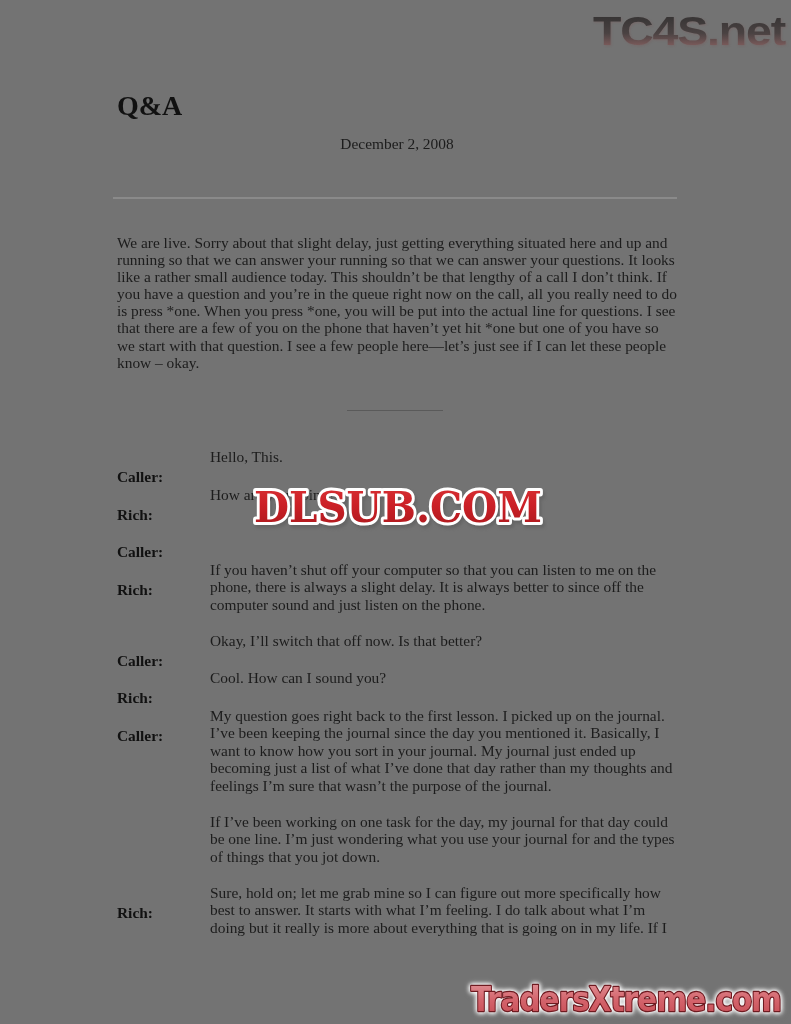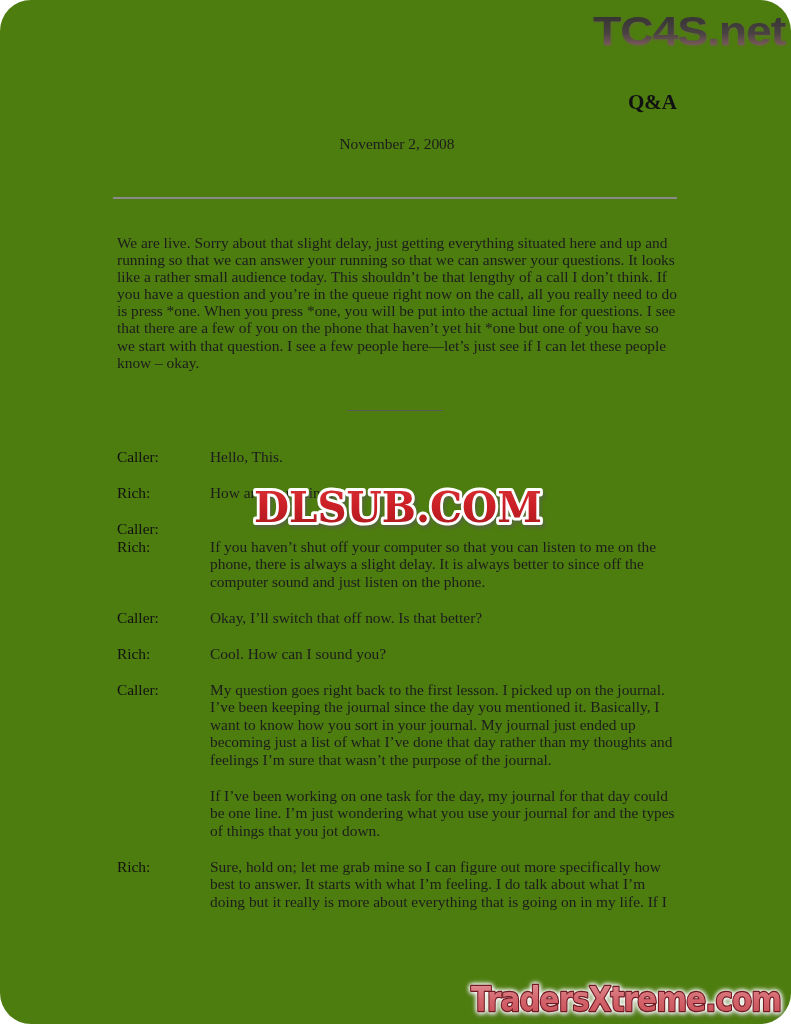--- a/index.html
+++ b/index.html
@@ -3,24 +3,23 @@
 <meta charset="utf-8">
 <style>
   * { margin: 0; padding: 0; box-sizing: border-box; }
   html, body { background: #ffffff; }
   body { font-family: "Liberation Serif", serif; }
 
   .page {
     position: relative;
     width: 791px;
     height: 1024px;
-    background: #4d7c0f;
+    background: #737373;
     overflow: hidden;
     color: #1c1c1c;
-    border-radius: 31px;
   }
 
   
   .wm-top {
     position: absolute;
     top: 4px;
     right: 1px;
     width: 205px;
     height: 52px;
   }
@@ -31,22 +30,22 @@
     letter-spacing: -1px;
     filter: drop-shadow(1px 1px 1px rgba(120,90,90,0.45));
   }
 
   
   .doc-title {
     position: absolute;
     top: 90px;
     left: 117px;
     width: 560px;
-    text-align: right;
-    font-size: 21px;
+    text-align: left;
+    font-size: 28px;
     font-weight: bold;
     color: #111;
   }
   .doc-date {
     position: absolute;
     top: 135px;
     left: 117px;
     width: 560px;
     text-align: center;
     font-size: 15.4px;
@@ -92,22 +91,23 @@
     width: 563px;
     font-size: 15.4px;
     line-height: 17.5px;
   }
   .dlg-row {
     display: flex;
     align-items: flex-start;
   }
   .dlg-label {
     flex: 0 0 93px;
-    font-weight: normal;
+    font-weight: bold;
     color: #111;
+    margin-top: 20px;
   }
   .dlg-speech {
     flex: 1 1 auto;
     max-width: 470px;
   }
   .speech-para { margin-bottom: 18.5px; }
 
   
   .wm-mid {
     position: absolute;
@@ -158,21 +158,21 @@
       <linearGradient id="g-tc4s" x1="0" y1="0" x2="0" y2="1">
         <stop offset="0%" stop-color="#2d2d2d"></stop>
         <stop offset="55%" stop-color="#4a4242"></stop>
         <stop offset="100%" stop-color="#9b6b6b"></stop>
       </linearGradient>
     </defs>
     <text x="200" y="41" text-anchor="end" textLength="192" lengthAdjust="spacingAndGlyphs" fill="url(#g-tc4s)">TC4S.net</text>
   </svg>
 
   <div class="doc-title">Q&amp;A</div>
-  <div class="doc-date">November 2, 2008</div>
+  <div class="doc-date">December 2, 2008</div>
 
   <hr class="rule-long">
 
   <div class="intro">We are live. Sorry about that slight delay, just getting everything situated here and up and running so that we can answer your running so that we can answer your questions. It looks like a rather small audience today. This shouldn’t be that lengthy of a call I don’t think. If you have a question and you’re in the queue right now on the call, all you really need to do is press *one. When you press *one, you will be put into the actual line for questions. I see that there are a few of you on the phone that haven’t yet hit *one but one of you have so we start with that question. I see a few people here—let’s just see if I can let these people know – okay.</div>
 
   <hr class="rule-short">
 
   <div class="dialogue">
     <div class="dlg-row">
       <div class="dlg-label">Caller:</div>

